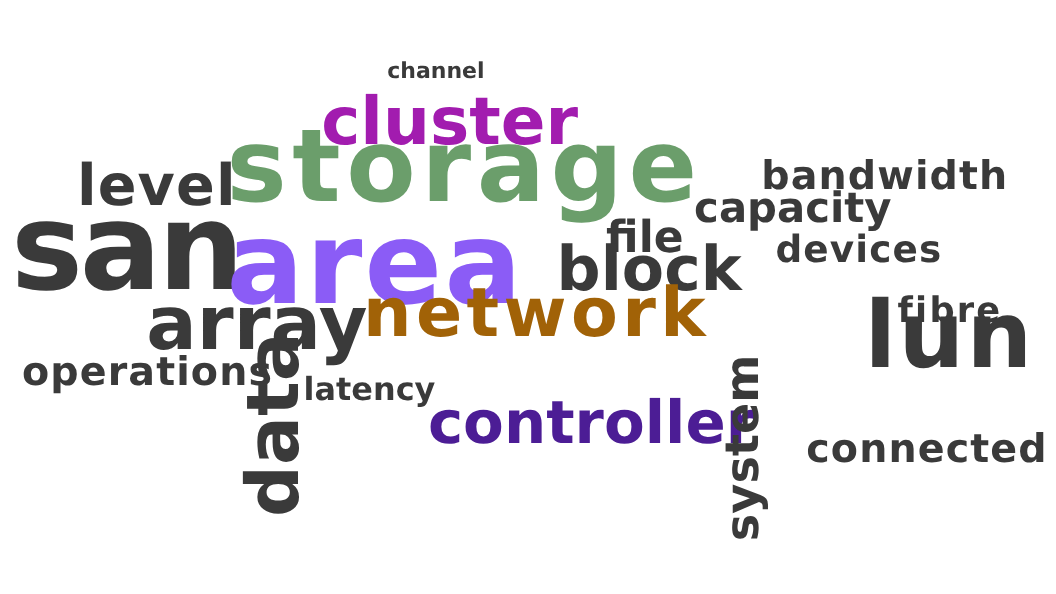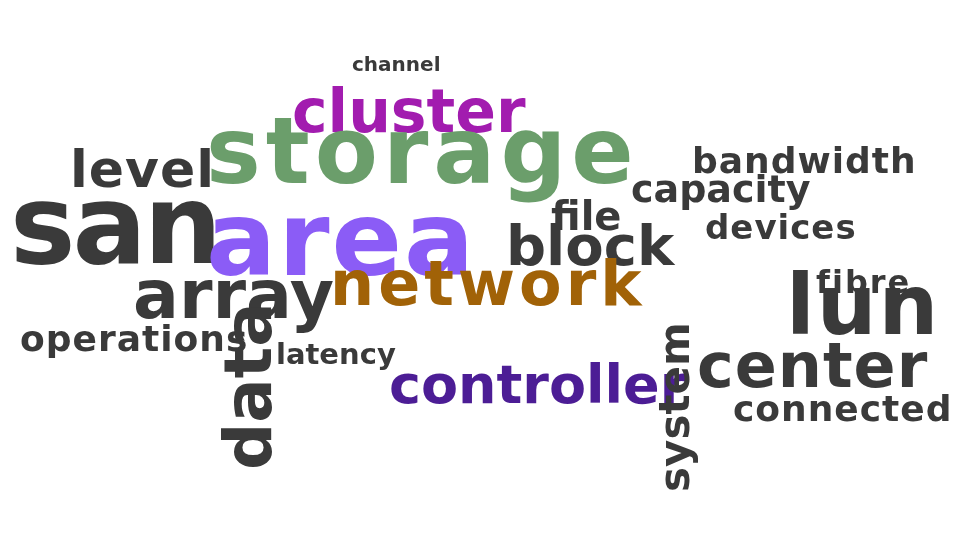--- a/index.html
+++ b/index.html
@@ -47,16 +47,15 @@
     <span class="word" style="left: 669px; top: 210px; font-size: 34px; letter-spacing: 1px; color: rgb(58, 58, 58); margin-left: 36px;">devices</span>
     <span class="word" style="left: 506px; top: 218px; font-size: 56px; letter-spacing: 0px; color: rgb(58, 58, 58);">block</span>
     <span class="word" style="left: 816px; top: 240px; font-size: 32px; letter-spacing: 2px; color: rgb(58, 58, 58); margin-top: 26px;">fibre</span>
     <span class="word" style="left: 133px; top: 261px; font-size: 68px; letter-spacing: 0px; color: rgb(58, 58, 58);">array</span>
     <span class="word" style="left: 330px; top: 253px; font-size: 62px; letter-spacing: 4px; color: #a16207;">network</span>
     <span class="word" style="left: 786px; top: 263px; font-size: 84px; letter-spacing: 2px; color: rgb(58, 58, 58);">lun</span>
     <span class="word" style="left: 20px; top: 321px; font-size: 36px; letter-spacing: 1px; color: rgb(58, 58, 58);">operations</span>
     <span class="word rotated" style="left: 216px; top: 470px; font-size: 66px; letter-spacing: 0px; color: rgb(58, 58, 58);">data</span>
     <span class="word" style="left: 276px; top: 340px; font-size: 29px; letter-spacing: 0px; color: rgb(58, 58, 58);">latency</span>
     <span class="word" style="left: 389px; top: 342px; font-size: 54px; letter-spacing: 0px; color: #4c1d95; margin-top: 16px;">controller</span>
-    <span class="word" style="left: 697px; top: 335px; font-size: 62px; letter-spacing: 1px; color: rgb(58, 58, 58);">center</span>
     <span class="word rotated" style="left: 654px; top: 492px; font-size: 42px; letter-spacing: 0px; color: rgb(58, 58, 58);">system</span>
     <span class="word" style="left: 733px; top: 391px; font-size: 36px; letter-spacing: 1px; color: rgb(58, 58, 58);">connected</span>
   </div>
 
 </body></html>

